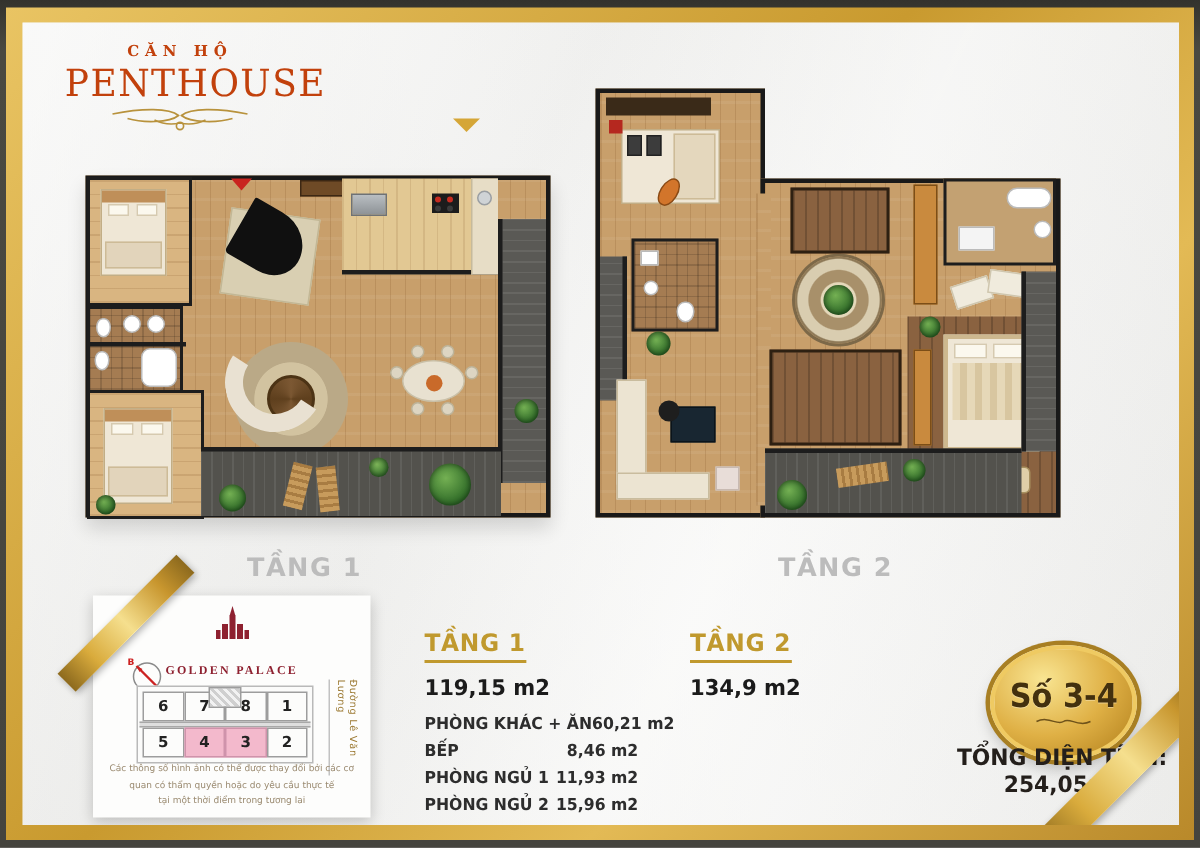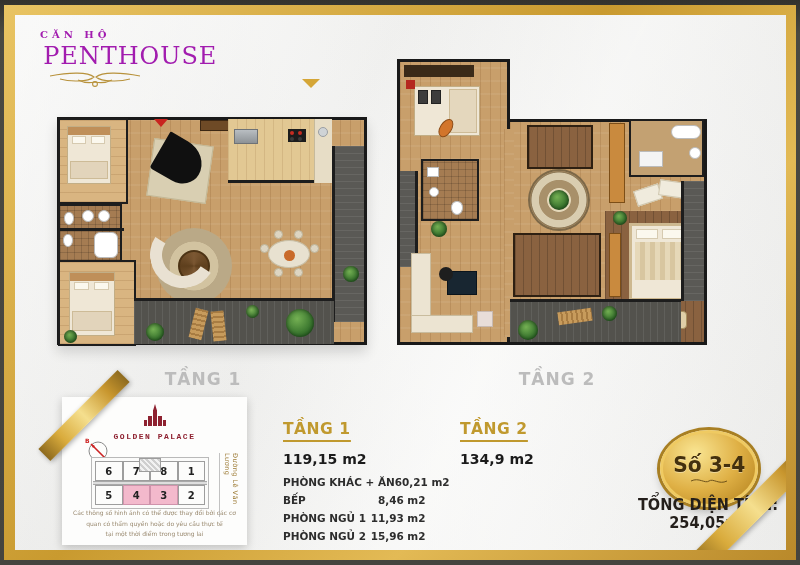--- a/index.html
+++ b/index.html
@@ -8,21 +8,21 @@
          background:linear-gradient(180deg,#33322d 0%,#4a4941 6%,#45443e 100%);
          font-family:"DejaVu Sans",sans-serif;}
   .frame{position:absolute;left:4px;top:5px;right:4px;bottom:5px;
          background:linear-gradient(135deg,#e9c463,#c99a2f 45%,#e3ba55 70%,#b9892a);}
   .card{position:absolute;left:15px;top:15px;right:14px;bottom:15px;background:#f4f4f2;overflow:hidden;}
   .card::before{content:"";position:absolute;inset:0;
      background:
        linear-gradient(115deg,rgba(255,255,255,.55) 0%,rgba(0,0,0,.025) 38%,rgba(255,255,255,.35) 62%,rgba(0,0,0,.03) 100%),
        linear-gradient(245deg,rgba(0,0,0,.02) 0%,rgba(255,255,255,.3) 50%,rgba(0,0,0,.025) 100%);}
   
-  .brand{position:absolute;left:25px;top:14px;width:160px;text-align:left;color:#a21caf;}
+  .brand{position:absolute;left:25px;top:14px;width:160px;text-align:center;color:#c2410c;}
   .brand-small{font-family:"DejaVu Serif",serif;font-size:10px;letter-spacing:4px;font-weight:700;}
   .brand-large{font-family:"DejaVu Serif",serif;font-size:25px;letter-spacing:1px;margin-top:1px;transform:scaleX(.96);}
   .flourish{margin-top:1px;}
   .tri{width:0;height:0;position:absolute;}
   .tri-gold{left:287px;top:64px;border-left:9px solid transparent;border-right:9px solid transparent;border-top:9px solid #d5a637;}
   .tri-red{left:139px;top:104px;border-left:7px solid transparent;border-right:7px solid transparent;border-top:8px solid #c9241f;z-index:6;}
   
   .plan{position:absolute;box-shadow:0 7px 12px rgba(0,0,0,.14);}
   .wood{background:#c89f6b;background-image:repeating-linear-gradient(90deg,rgba(110,62,18,.16) 0 1px,transparent 1px 10px),repeating-linear-gradient(0deg,rgba(255,255,255,.06) 0 2px,transparent 2px 13px);}
   .wood-l{background:#d9b581;background-image:repeating-linear-gradient(0deg,rgba(110,62,18,.14) 0 1px,transparent 1px 9px);}
@@ -42,21 +42,21 @@
   .detail{position:absolute;color:#222;}
   .detail-title{display:inline-block;color:#c0992e;font-size:16px;font-weight:700;letter-spacing:.5px;border-bottom:2.5px solid #c0992e;padding-bottom:2px;transform:scaleX(.97);transform-origin:left;}
   .detail-total{margin-top:9px;font-size:14.5px;font-weight:700;color:#1b1b1b;transform:scaleX(.97);transform-origin:left;}
   .rooms{margin-top:9px;}
   .room-row{display:flex;justify-content:space-between;font-size:11px;font-weight:600;color:#2d2d2d;margin-bottom:5px;transform:scaleX(.95);transform-origin:left;}
   .room-row .rname{white-space:nowrap;}
   .room-row .rarea{white-space:nowrap;}
   
   .info-card{position:absolute;left:47px;top:382px;width:185px;height:148px;background:#fdfdfc;box-shadow:0 3px 9px rgba(0,0,0,.20);}
   .gp-logo{position:absolute;left:0;top:7px;width:100%;text-align:center;}
-  .gp-name{font-family:Liberation Mono, monospace;font-size:8px;font-weight:700;letter-spacing:1.5px;color:#8e2130;margin-top:2px;}
+  .gp-name{font-family:Liberation Serif, serif;font-size:8px;font-weight:700;letter-spacing:1.5px;color:#8e2130;margin-top:12px;}
   .units{position:absolute;left:33px;top:64px;width:110px;height:44px;}
   .units .outline{position:absolute;left:-4px;top:-4px;right:-4px;bottom:-4px;border:1px solid #b9b9b9;background:#fbfbfa;}
   .urow{position:absolute;left:0;width:110px;height:20px;display:flex;}
   .ucell{flex:1;border:1px solid #9d9d9d;background:#fcfcfb;color:#222;font-size:10px;font-weight:700;display:flex;align-items:center;justify-content:center;}
   .ucell.pink{background:#f3b9cc;border-color:#cf93ab;}
   .corridor{position:absolute;left:-2px;top:20px;width:114px;height:4px;background:#dedede;border-top:1px solid #a8a8a8;border-bottom:1px solid #a8a8a8;}
   .core{position:absolute;left:44px;top:-3px;width:22px;height:14px;background:repeating-linear-gradient(45deg,#cfcfcf 0 2px,#f2f2f2 2px 4px);border:1px solid #9d9d9d;}
   .street{position:absolute;right:8px;top:56px;height:64px;border-left:1px solid #c2c2c2;padding-left:3px;}
   .street span{writing-mode:vertical-rl;font-size:6.5px;color:#9c7a33;letter-spacing:.5px;}
   .compass{position:absolute;left:22px;top:40px;}

